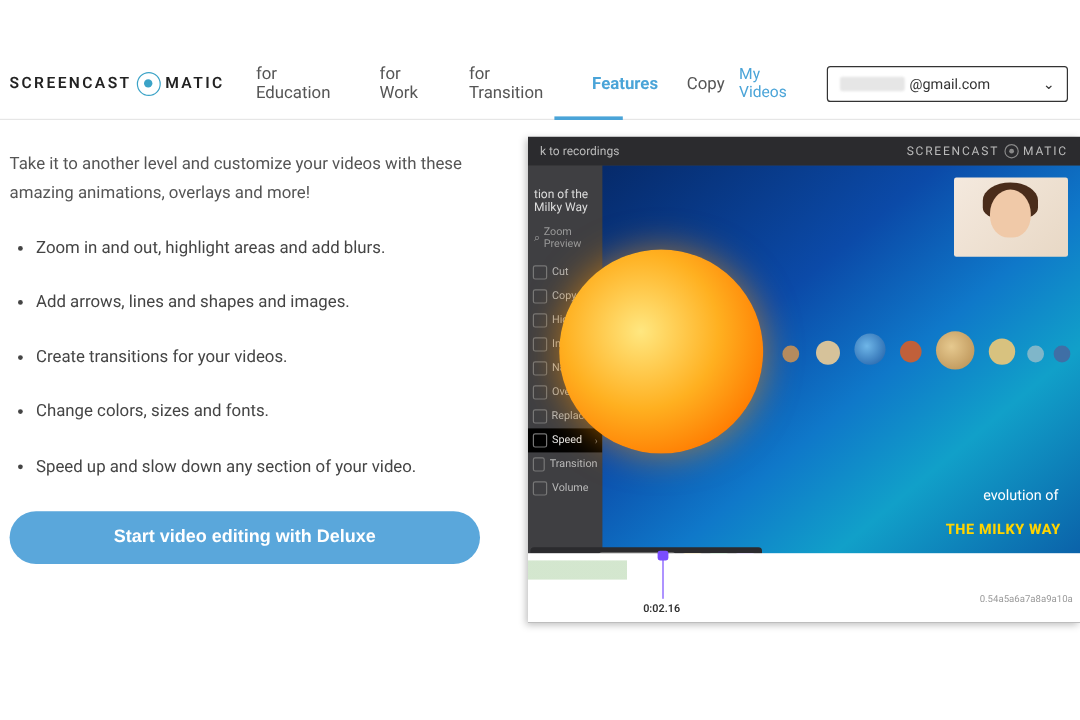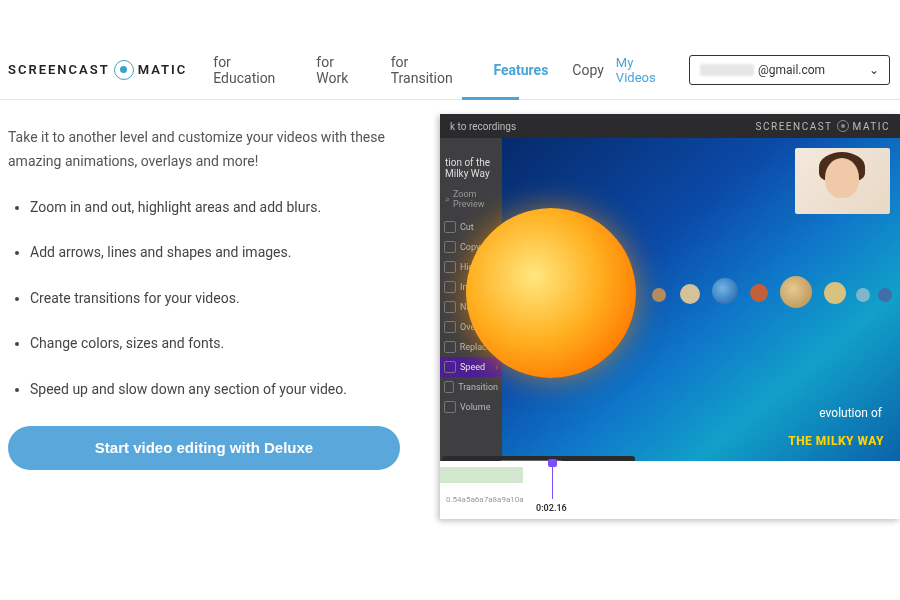--- a/index.html
+++ b/index.html
@@ -30,21 +30,21 @@
   .right{position:absolute;right:0;top:14px;width:460px;height:405px;background:#3b3b3e;overflow:hidden;box-shadow:-2px 2px 6px rgba(0,0,0,.25)}
   .app-top{height:24px;background:#2b2b2e;display:flex;align-items:center;padding:0 10px;justify-content:space-between;color:#bbb;font-size:10px}
   .app-top .mini-logo{display:flex;align-items:center;gap:4px;letter-spacing:1.5px}
   .mini-circle{width:12px;height:12px;border:1px solid #888;border-radius:50%;display:flex;align-items:center;justify-content:center}
   .mini-dot{width:4px;height:4px;background:#888;border-radius:50%}
   .app-body{display:flex;height:340px}
   .sidebar{width:62px;background:#3f3f42;display:flex;flex-direction:column;padding-top:16px}
   .sb-title{color:#ddd;font-size:10px;padding:3px 5px 6px 5px}
   .sb-search{color:#999;font-size:9px;padding:4px 5px 8px 5px;display:flex;align-items:center;gap:3px}
   .sb-item{display:flex;align-items:center;gap:4px;padding:4px 4px;color:#b8b8b8;font-size:9px;cursor:pointer}
-  .sb-item.sel{background:#4c1d95;color:#e8e8e8}
+  .sb-item.sel{background:#000000;color:#e8e8e8}
   .sb-ico{width:12px;height:12px;border:1px solid #777;border-radius:2px}
   .chev{margin-left:auto;font-size:8px;color:#888}
   .preview{flex:1;position:relative;background:linear-gradient(140deg,#062a6a 0%,#0b4aa8 35%,#0f78c9 55%,#11a0c9 72%,#0a5ca6 100%)}
   .sun{position:absolute;left:-36px;top:70px;width:170px;height:170px;border-radius:50%;background:radial-gradient(circle at 40% 40%,#ffe780 0%,#ffb020 45%,#ff7a00 78%,#b84a00 100%);box-shadow:0 0 30px rgba(255,150,0,.6)}
   .planet{position:absolute;border-radius:50%}
   .p1{left:150px;top:150px;width:14px;height:14px;background:#b58b5e}
   .p2{left:178px;top:146px;width:20px;height:20px;background:#d6c29a}
   .p3{left:210px;top:140px;width:26px;height:26px;background:radial-gradient(circle at 40% 40%,#6fb6e8,#1b5aa3)}
   .p4{left:248px;top:146px;width:18px;height:18px;background:#c1603a}
   .p5{left:278px;top:138px;width:32px;height:32px;background:radial-gradient(circle at 40% 40%,#e6c98f,#b58b4f)}
@@ -60,21 +60,21 @@
   .tools{position:absolute;left:2px;bottom:38px;display:flex;align-items:center;gap:6px;background:#2b2b2e;padding:4px 6px;border-radius:3px}
   .tools-btn{color:#cfcfcf;font-size:10px;padding:2px 6px;cursor:pointer;display:flex;align-items:center;gap:3px}
   .speedup{border:1px solid #666;border-radius:3px}
   .tool-sq{width:16px;height:16px;border:1px solid #666;border-radius:2px;display:flex;align-items:center;justify-content:center}
   .sq-y{border-color:#ffcf3a}
   .sq-g{border-color:#55c46a}
   .sq-p{border-color:#9a6bff}
   
   .timeline{position:absolute;left:0;right:0;bottom:0;height:58px;background:#fff}
   .wave{position:absolute;left:0;top:6px;right:0;height:16px;background:linear-gradient(90deg,rgba(82,158,62,.25) 0%,rgba(82,158,62,.25) 18%,transparent 18%)}
-  .ticks{position:absolute;left:0;right:0;bottom:6px;height:18px;display:flex;justify-content:flex-start;padding:0 6px;color:#999;font-size:8px}
+  .ticks{position:absolute;left:0;right:0;bottom:6px;height:18px;display:flex;justify-content:flex-end;padding:0 6px;color:#999;font-size:8px}
   .playhead{position:absolute;left:112px;top:2px;width:1px;height:36px;background:#7a4dff}
   .playhead::before{content:"";position:absolute;left:-4px;top:-4px;width:9px;height:8px;background:#7a4dff;border-radius:2px}
   .tlabel{position:absolute;left:96px;bottom:6px;font-size:9px;color:#333;font-weight:600}
 </style>
 </head>
 <body>
 
 <div class="canvas">
   <div class="nav">
     <div class="logo">

